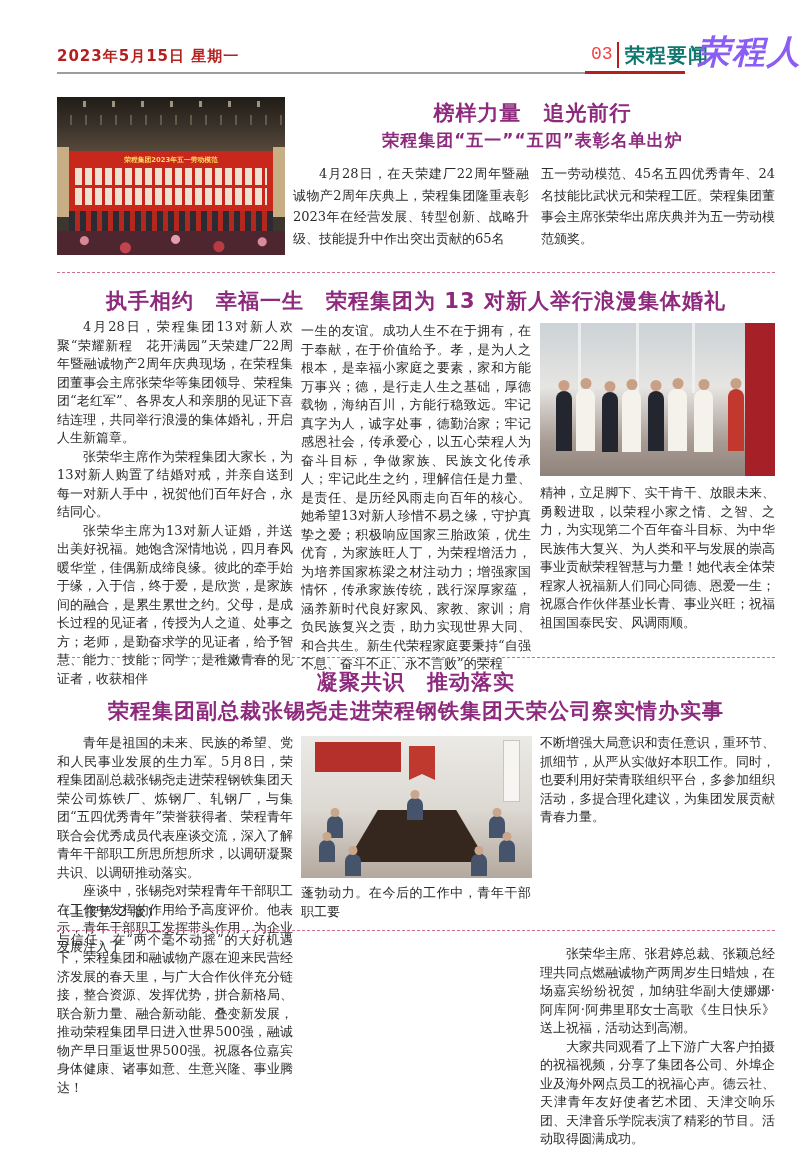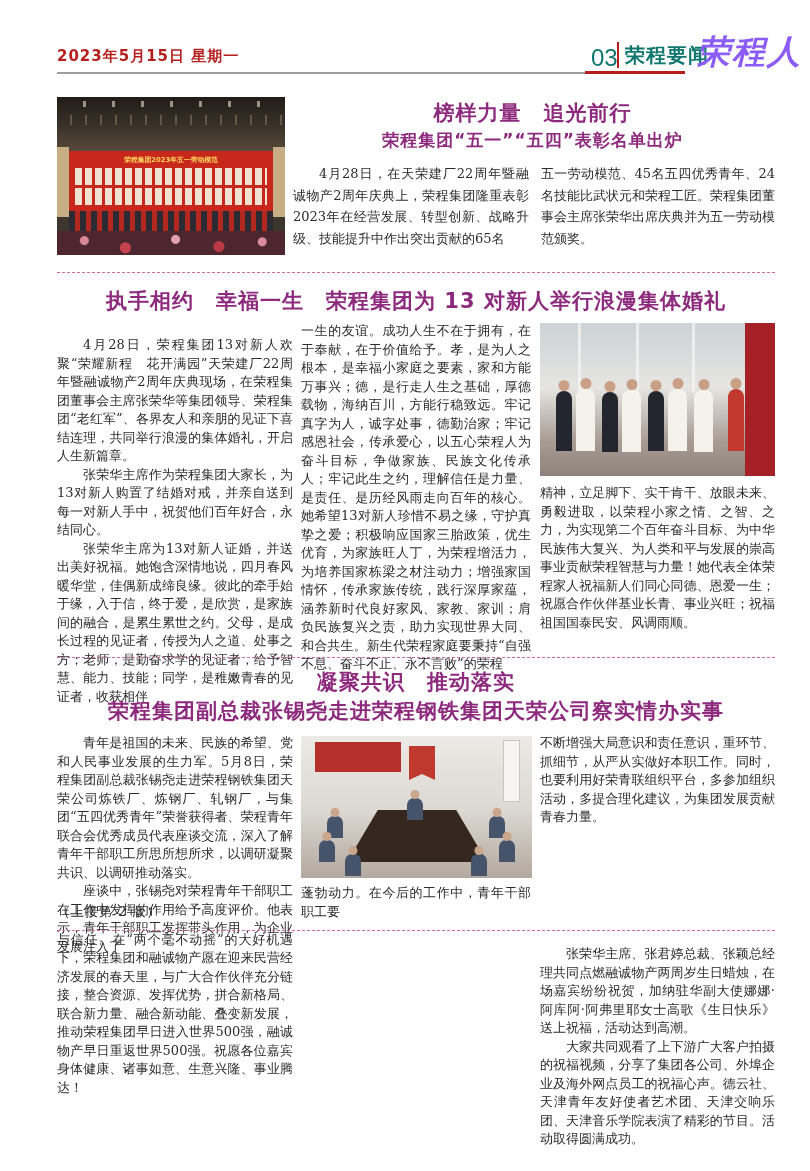--- a/index.html
+++ b/index.html
@@ -5,22 +5,22 @@
   * { margin:0; padding:0; box-sizing:border-box; }
   html,body { background:#e9e9e9; }
   .page {
     position:relative; width:810px; height:1171px; margin:0 auto;
     background:#ffffff; overflow:hidden;
     font-family:"DejaVu Serif","Liberation Serif",serif; color:#2b2b2b;
   }
   
   .hdr-date { position:absolute; left:57px; top:47px; font-family:"DejaVu Sans","Liberation Sans",sans-serif;
     font-weight:bold; font-size:15px; color:#b5201f; letter-spacing:1px; }
-  .hdr-pagenum { position:absolute; left:591px; top:44px; font-family:Liberation Sans, sans-serif;
-    font-size:24px; color:#0f766e; }
+  .hdr-pagenum { position:absolute; left:591px; top:44px; font-family:Liberation Mono, monospace;
+    font-size:18px; color:#ef4444; }
   .hdr-vbar { position:absolute; left:617px; top:42px; width:2px; height:26px; background:#b5201f; }
   .hdr-section { position:absolute; left:625px; top:42px; font-family:Liberation Mono, monospace;
     font-weight:bold; font-size:20px; color:#0f766e; letter-spacing:1px; }
   .hdr-masthead { position:absolute; left:697px; top:30px; font-family:"DejaVu Serif","Liberation Serif",serif;
     font-style:italic; font-weight:bold; font-size:33px; color:#8b5cf6; letter-spacing:2px; }
   .hdr-line-gray { position:absolute; left:57px; top:72px; width:528px; height:2px; background:#9d9d9d; }
   .hdr-line-red  { position:absolute; left:585px; top:71px; width:100px; height:3px; background:#b5201f; }
   
   .title { position:absolute; text-align:center; color:#8d2a7d; font-weight:bold;
     font-family:"DejaVu Sans","Liberation Sans",sans-serif; letter-spacing:1px; }
@@ -28,21 +28,21 @@
   .t1b { left:290px; top:129px; width:485px; font-size:17px; }
   .t2  { left:57px;  top:287px; width:718px; font-size:21px; }
   .t3a { left:57px;  top:668px; width:718px; font-size:21px; }
   .t3b { left:57px;  top:697px; width:718px; font-size:21px; }
   
   .col { position:absolute; font-size:13px; line-height:18.5px; text-align:justify; }
   .col p { text-indent:2em; }
   .col p.cont { text-indent:0; }
   .a1c1 { left:293px; top:163px; width:236px; line-height:21.5px; }
   .a1c2 { left:541px; top:163px; width:234px; line-height:21.5px; }
-  .a2c1 { left:57px;  top:336px; width:236px; }
+  .a2c1 { left:57px;  top:318px; width:236px; }
   .a2c2 { left:301px; top:322px; width:230px; }
   .a2c3 { left:540px; top:484px; width:235px; }
   .a3c1 { left:57px;  top:734px; width:236px; }
   .a3c2 { left:301px; top:884px; width:230px; }
   .a3c3 { left:540px; top:734px; width:235px; }
   .cnt-hdr { font-size:13px; text-indent:0 !important; letter-spacing:1px; }
   .cc1 { left:57px;  top:903px; width:236px; }
   .cc2 { left:301px; top:945px; width:230px; }
   .cc3 { left:540px; top:945px; width:235px; }
   .cc1 p.body { margin-top:9px; }

